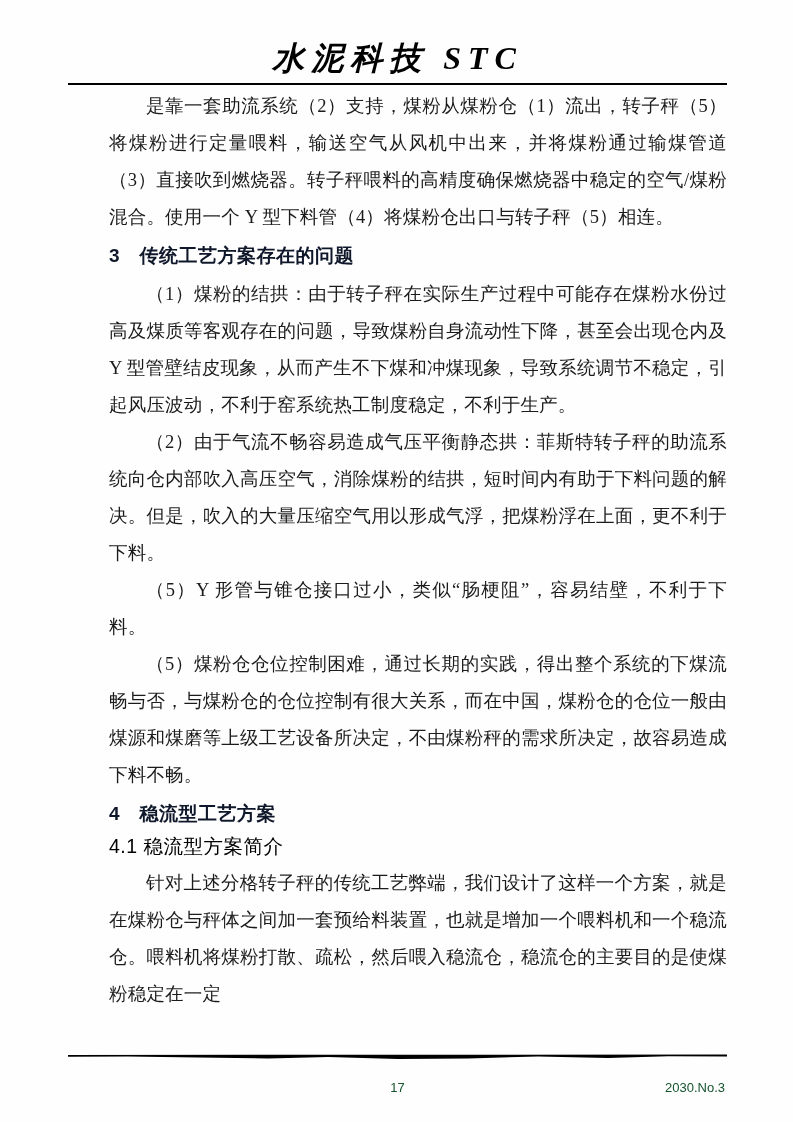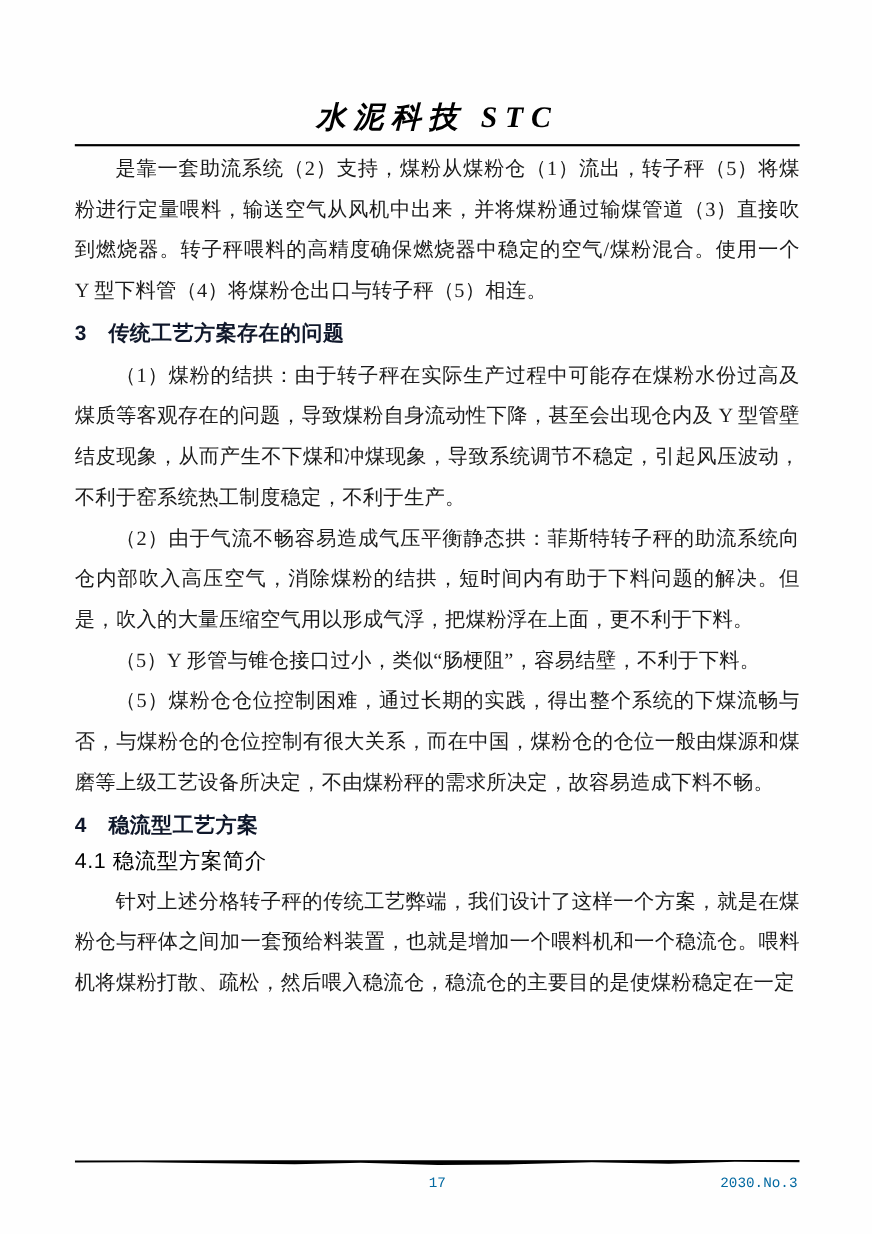--- a/index.html
+++ b/index.html
@@ -20,33 +20,32 @@
     width: 659px;
     top: 0;
   }
   
   .journal-title {
     padding-top: 42px;
     text-align: center;
     font-family: "Liberation Serif", serif;
     font-style: italic;
     font-weight: 700;
-    font-size: 27px;
+    font-size: 32px;
     line-height: 32px;
     letter-spacing: 7px;
     color: #000;
-    margin-top: 48px;
   }
   .header-rule {
     height: 2px;
     background: #000;
     margin-top: 9px;
   }
   
-  main { display: block; }
+  main { display: block; margin-left: 41px; }
   main p {
     font-size: 18.5px;
     line-height: 37px;
     text-align: justify;
     text-justify: inter-character;
     text-indent: 2em;
     color: #1b1b1b;
     letter-spacing: 0.2px;
   }
   main p.first { margin-top: 3px; }
@@ -72,24 +71,24 @@
   .footer {
     position: absolute;
     left: 68px;
     right: 66px;
     top: 1053px;
   }
   .footer-rule-svg { display: block; width: 100%; height: 8px; }
   .footer-row {
     position: relative;
     height: 18px;
-    margin-top: 7px;
-    font-family: Liberation Mono, monospace;
+    margin-top: 19px;
+    font-family: Liberation Sans, sans-serif;
     font-size: 13px;
-    color: #0369a1;
+    color: #14532d;
   }
   .page-number {
     position: absolute;
     left: 0; right: 0;
     text-align: center;
   }
   .issue {
     position: absolute;
     right: 2px;
     top: 0;

